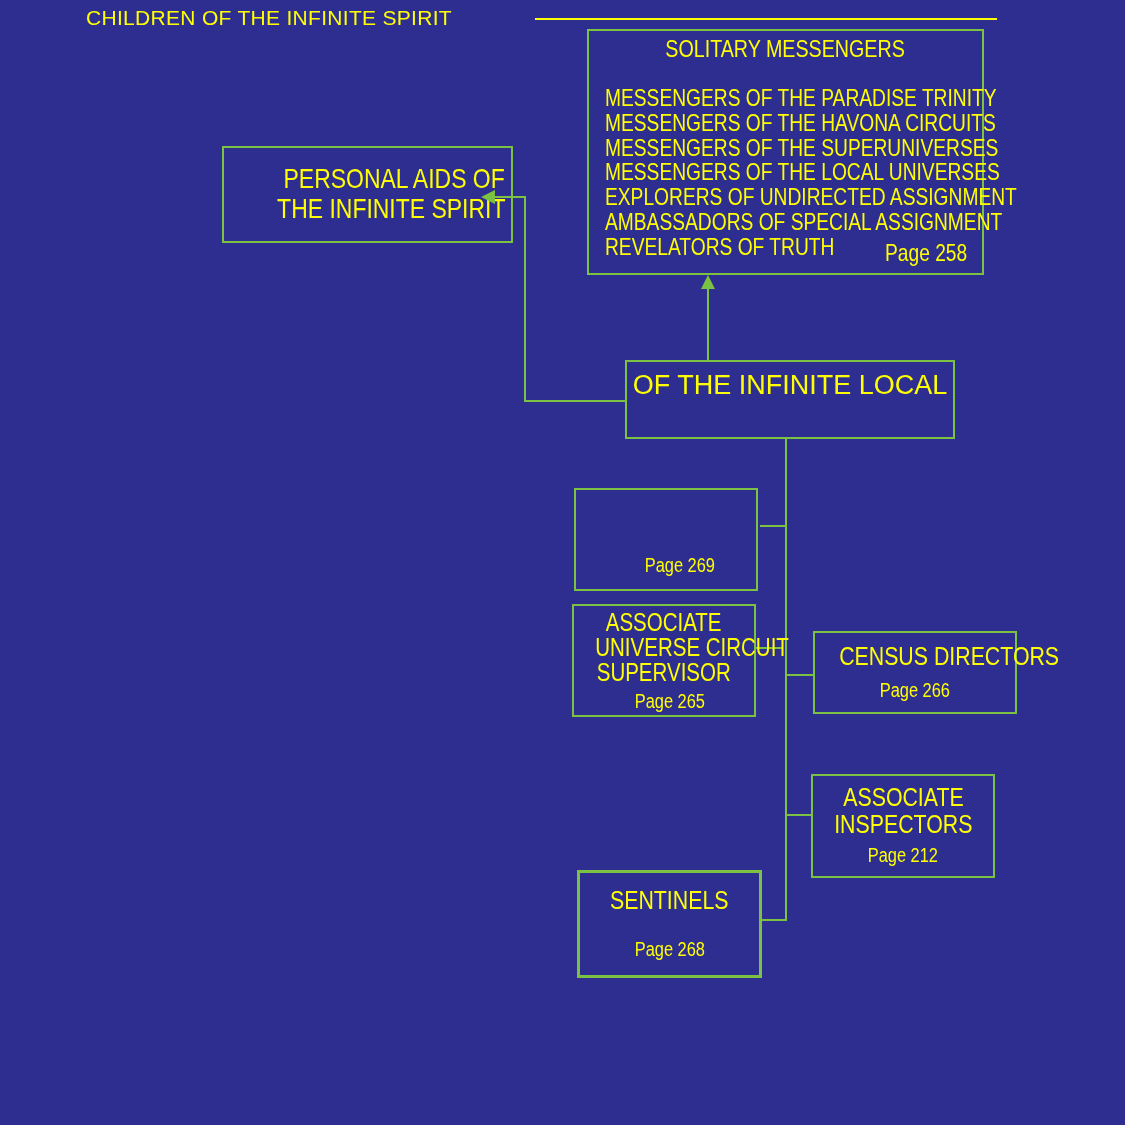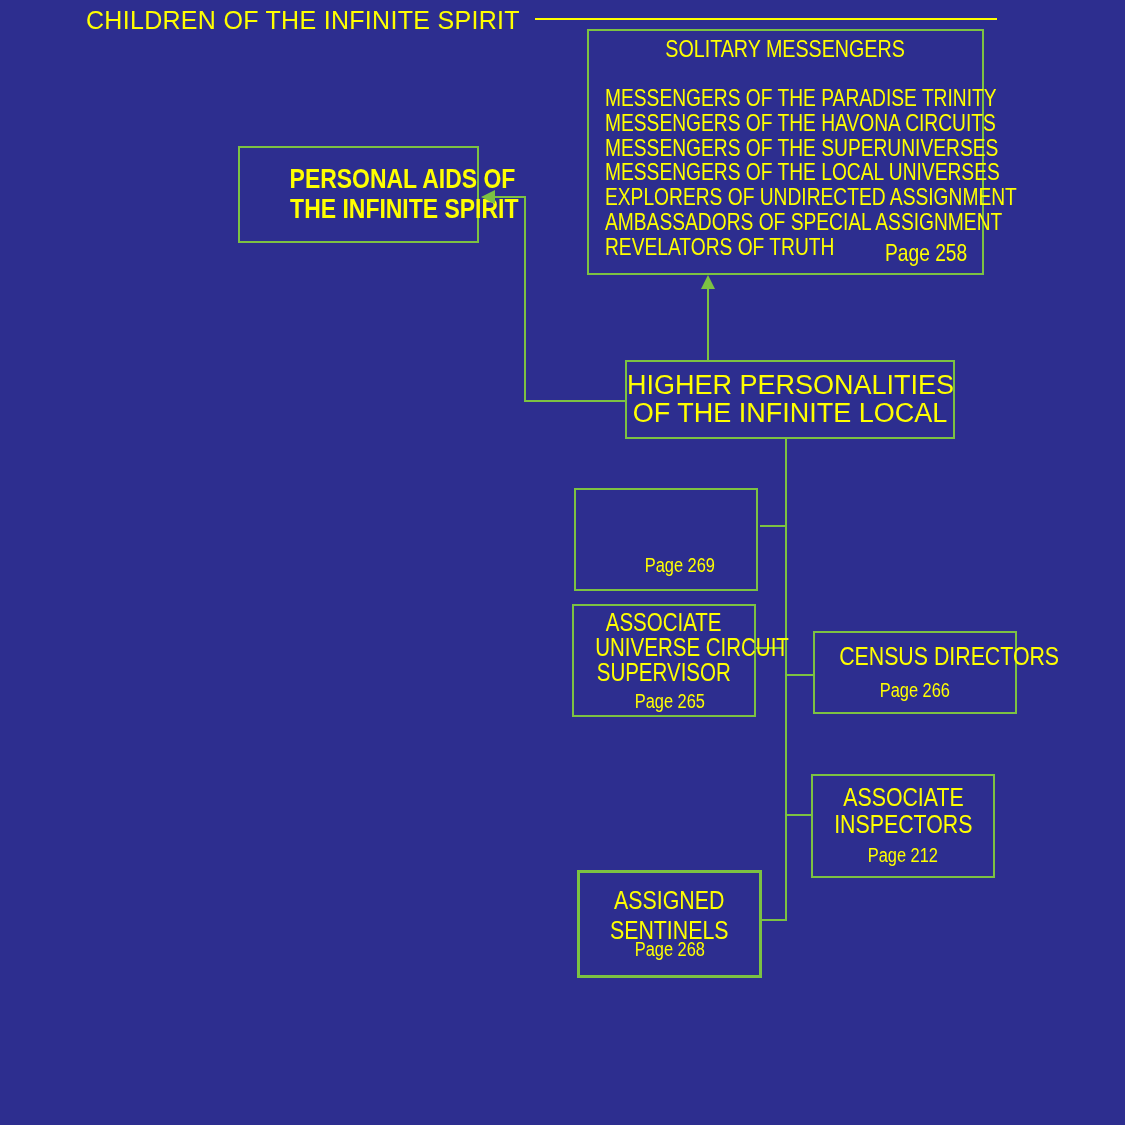--- a/index.html
+++ b/index.html
@@ -1,18 +1,18 @@
 <!DOCTYPE html>
 <html><head>
 <meta charset="utf-8">
 <style>
   html, body { margin:0; padding:0; }
   body { width:1125px; height:1125px; background:#2d2e8f; position:relative; overflow:hidden;
          font-family:"Liberation Sans", sans-serif; color:#ffff00; }
-  .title { position:absolute; left:86px; top:6px; font-size:25px; letter-spacing:0.3px; white-space:nowrap; }
+  .title { position:absolute; left:86px; top:6px; font-size:21px; letter-spacing:0.3px; white-space:nowrap; }
   .hline { position:absolute; background:#ffff00; }
   .box { position:absolute; border:2px solid #7cc242; box-sizing:border-box; text-align:center; }
   .box.thick { border-width:3px; }
   .line { position:absolute; background:#7cc242; }
   .cond { display:inline-block; transform:scaleX(0.82); transform-origin:center; white-space:nowrap; }
   .t { position:absolute; left:0; right:0; white-space:nowrap; }
   .arrow-up { position:absolute; width:0; height:0; border-left:7px solid transparent; border-right:7px solid transparent; border-bottom:14px solid #7cc242; }
   .arrow-left { position:absolute; width:0; height:0; border-top:7px solid transparent; border-bottom:7px solid transparent; border-right:14px solid #7cc242; }
   .ml { position:absolute; left:16px; font-size:24px; line-height:24.8px; text-align:left; white-space:nowrap; transform:scaleX(0.8); transform-origin:left top; }
 </style>
@@ -29,37 +29,36 @@
     <div>MESSENGERS OF THE HAVONA CIRCUITS</div>
     <div>MESSENGERS OF THE SUPERUNIVERSES</div>
     <div>MESSENGERS OF THE LOCAL UNIVERSES</div>
     <div>EXPLORERS OF UNDIRECTED ASSIGNMENT</div>
     <div>AMBASSADORS OF SPECIAL ASSIGNMENT</div>
     <div>REVELATORS OF TRUTH</div>
   </div>
   <div style="position:absolute; left:296px; top:208px; font-size:24px; transform:scaleX(0.8); transform-origin:left top; white-space:nowrap;">Page 258</div>
 </div>
 
-<div class="box" style="left:238px; top:146px; width:241px; height:97px;font-weight:bold;">
+<div class="box" style="left:222px; top:146px; width:291px; height:97px;">
   <div class="t" style="top:16px; font-size:28px; line-height:30px; text-align:right; right:6px;">
     <div><span class="cond" style="transform-origin:right;">PERSONAL AIDS OF</span></div>
     <div><span class="cond" style="transform-origin:right;">THE INFINITE SPIRIT</span></div>
   </div>
 </div>
 
 <div class="line" style="left:707px; top:288px; width:2px; height:72px;"></div>
 <div class="arrow-up" style="left:701px; top:275px;"></div>
 <div class="line" style="left:524px; top:196px; width:2px; height:206px;"></div>
 <div class="line" style="left:524px; top:400px; width:102px; height:2px;"></div>
 <div class="line" style="left:494px; top:196px; width:32px; height:2px;"></div>
 <div class="arrow-left" style="left:481px; top:190px;"></div>
 
 <div class="box" style="left:625px; top:360px; width:330px; height:79px;">
   <div class="t" style="top:9px; font-size:27px; line-height:28px;">
-    <div>HIGHER PERSONALITIES</div>
     <div>OF THE INFINITE LOCAL</div>
   </div>
 </div>
 
 <div class="line" style="left:785px; top:439px; width:2px; height:482px;"></div>
 <div class="line" style="left:760px; top:525px; width:27px; height:2px;"></div>
 <div class="line" style="left:755px; top:647px; width:27px; height:2px;"></div>
 <div class="line" style="left:785px; top:674px; width:29px; height:2px;"></div>
 <div class="line" style="left:785px; top:814px; width:27px; height:2px;"></div>
 <div class="line" style="left:761px; top:919px; width:26px; height:2px;"></div>
@@ -85,17 +84,16 @@
 <div class="box" style="left:811px; top:774px; width:184px; height:104px;">
   <div class="t" style="top:8px; font-size:26px; line-height:27px;">
     <div><span class="cond">ASSOCIATE</span></div>
     <div><span class="cond">INSPECTORS</span></div>
   </div>
   <div class="t" style="top:68px; font-size:20px;"><span class="cond">Page 212</span></div>
 </div>
 
 <div class="box thick" style="left:577px; top:870px; width:185px; height:108px;">
   <div class="t" style="top:12px; font-size:26px; line-height:30px;">
-    <div><span class="cond">ASSIGNED</span></div>
     <div><span class="cond">SENTINELS</span></div>
   </div>
   <div class="t" style="top:65px; font-size:20px;"><span class="cond">Page 268</span></div>
 </div>
 
 </body></html>

